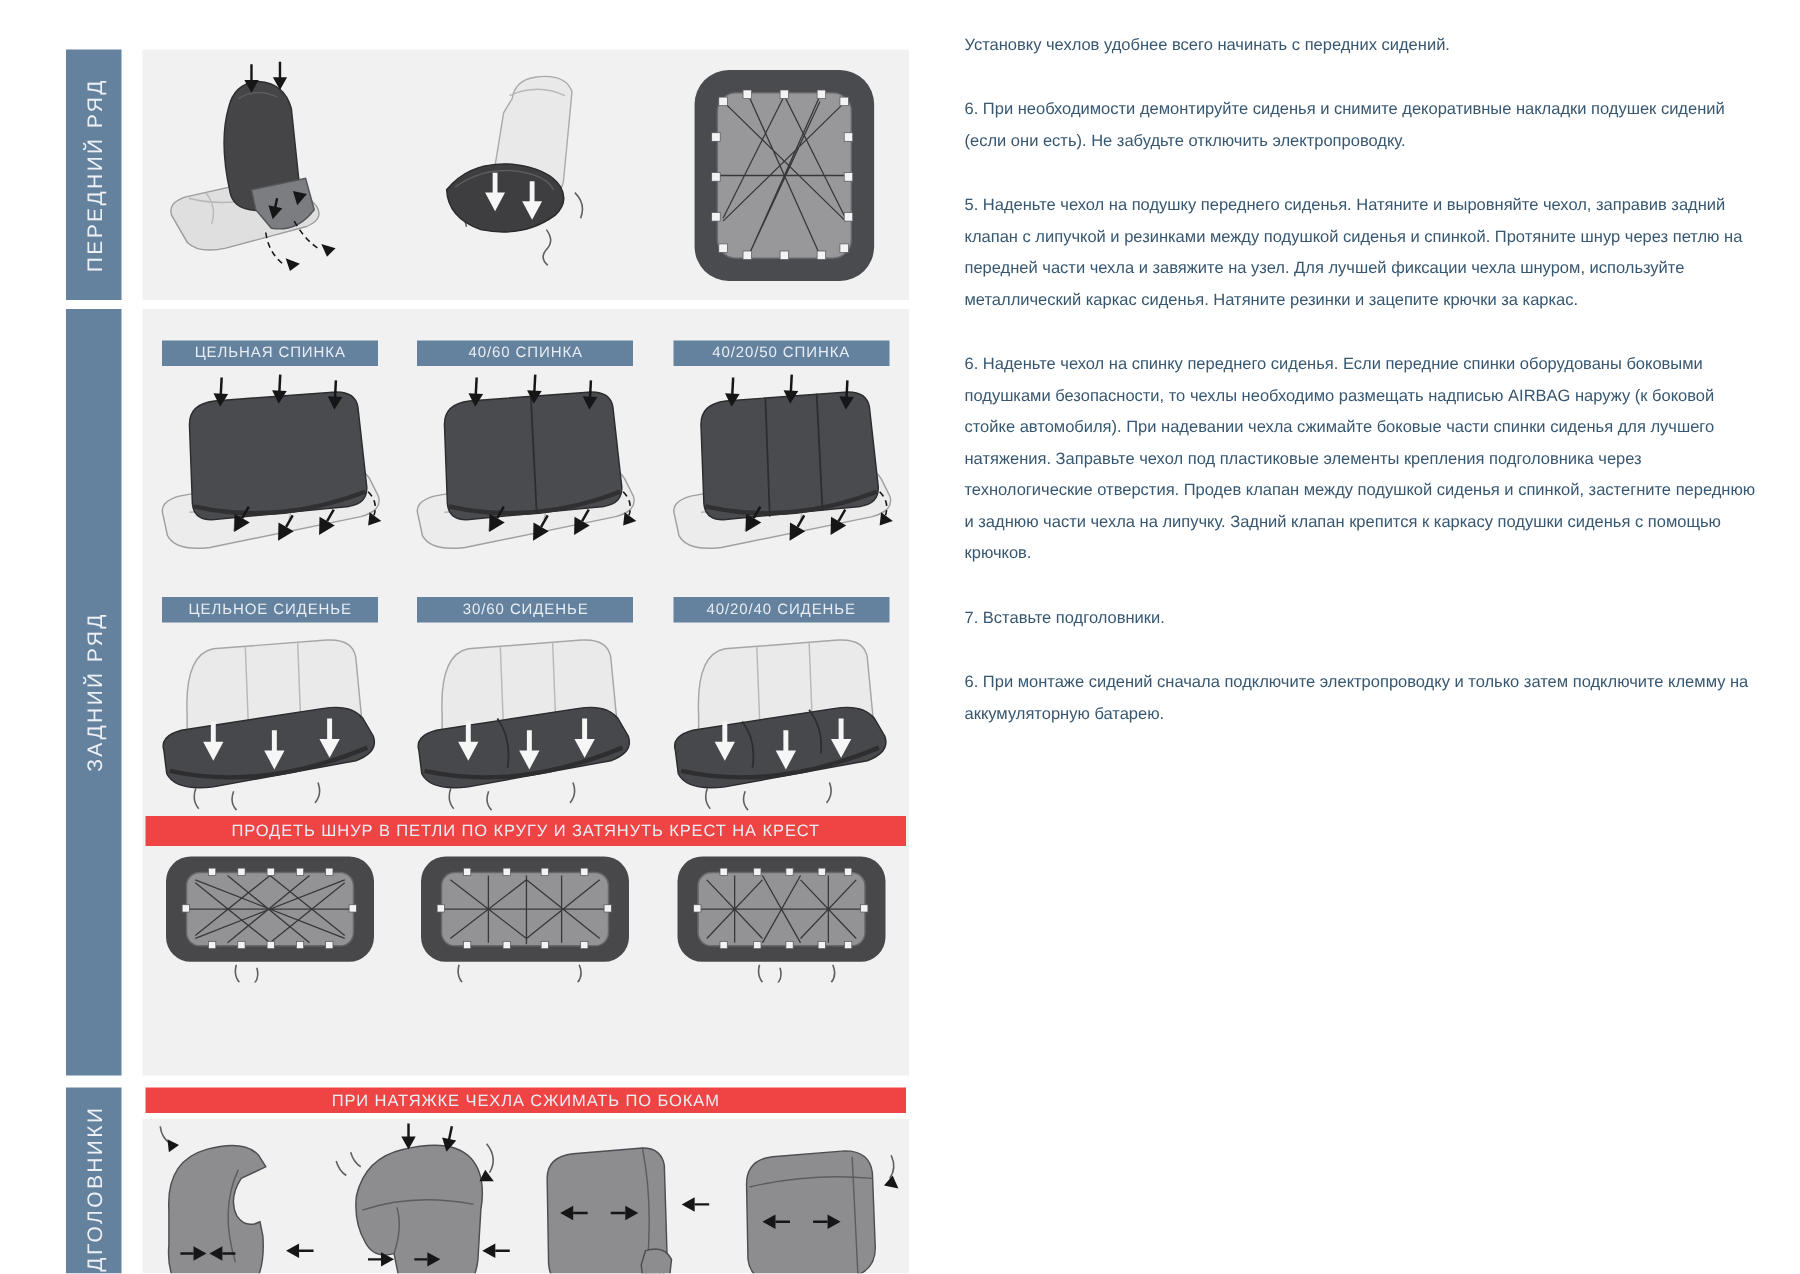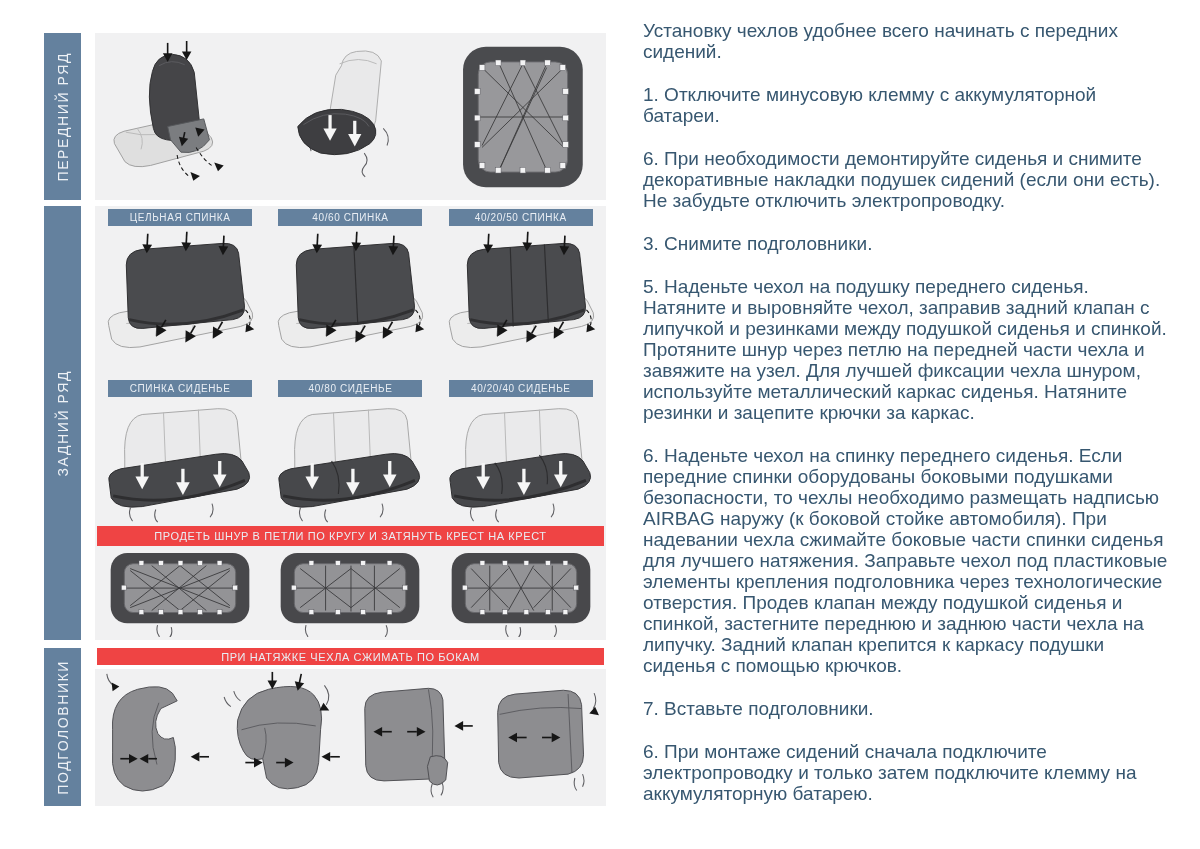--- a/index.html
+++ b/index.html
@@ -10,36 +10,36 @@
   .diagram{position:absolute;left:44px;top:33px;width:562px;}
   .section{display:flex;gap:14px;}
   .s1{margin-bottom:6px;}
   .s2{margin-bottom:8px;}
   .side{width:37px;background:#64819e;display:flex;align-items:center;justify-content:center;}
   .side span{writing-mode:vertical-rl;transform:rotate(180deg);color:#edf1f6;
              font-size:14px;letter-spacing:1.6px;white-space:nowrap;}
   .panel{width:511px;background:#f1f1f2;}
   .s1 .panel{height:167px;display:grid;grid-template-columns:repeat(3,1fr);
              align-items:center;justify-items:center;}
-  .s2 .panel{height:434px;padding-top:2px;box-sizing:border-box;text-align:center;}
+  .s2 .panel{height:511px;padding-top:20px;box-sizing:border-box;text-align:center;}
   .tagrow{display:grid;grid-template-columns:repeat(3,1fr);justify-items:center;align-items:center;height:19px;}
   .tag{width:144px;height:17px;background:#64819e;color:#e9eef4;font-size:10px;
        letter-spacing:.6px;display:flex;align-items:center;justify-content:center;white-space:nowrap;}
   .imgrow{display:grid;grid-template-columns:repeat(3,1fr);justify-items:center;align-items:center;}
   .row-backs{height:152px;} .row-cush{height:128px;} .row-lace{height:92px;}
   .banner{height:20px;margin:0 2px;background:#ef4444;color:#e9eef4;font-size:11px;
           letter-spacing:.6px;display:flex;align-items:center;justify-content:center;white-space:nowrap;}
   .s3-right{width:511px;}
   .s3 .banner{height:17px;margin:0 2px 4px 2px;}
   .s3 .panel{height:137px;display:grid;grid-template-columns:repeat(4,1fr);
              align-items:center;justify-items:center;}
 
   
   .instructions{position:absolute;left:643px;top:20px;width:532px;color:#375770;
-                font-size:19px;line-height:21px;}
+                font-size:11px;line-height:21px;}
   .instructions p{margin:0 0 22px 0;}
 
   
   svg{display:block;}
   .as{stroke:#161616;stroke-width:1.7;fill:none;}
   .ah{fill:#161616;stroke:none;}
   .aws{stroke:#f6f6f6;stroke-width:3.4;fill:none;}
   .awh{fill:#f6f6f6;}
   .dash{stroke:#161616;stroke-width:1.1;fill:none;stroke-dasharray:4 3;}
   .cord{stroke:#5f5f63;stroke-width:1.1;fill:none;}
@@ -240,22 +240,22 @@
             <g transform="translate(124,100) rotate(30)">
                 <path class="as" d="M0,-9 V0"></path>
                 <path class="ah" d="M-6,0 H6 L0,11 Z"></path>
               </g>
             <path class="dash" d="M152,80 q7,7 4,16"></path>
               <path class="ah" d="M153,94 l8,6 -9,3 Z"></path>
           </svg>
         </div>
 
         <div class="tagrow">
-          <div class="tag">СПИНКА СИДЕНЬЕ</div>
-          <div class="tag">40/80 СИДЕНЬЕ</div>
+          <div class="tag">ЦЕЛЬНОЕ СИДЕНЬЕ</div>
+          <div class="tag">30/60 СИДЕНЬЕ</div>
           <div class="tag">40/20/40 СИДЕНЬЕ</div>
         </div>
 
         <div class="imgrow row-cush">
           <svg viewBox="0 0 170 130" width="166" height="126">
             <path d="M28,62 Q26,20 46,16 L124,10 Q142,9 144,22 L149,74 Q150,86 136,88 L46,94 Q30,95 28,82 Z" fill="#eaeaeb" stroke="#a6a6a6"></path>
             <path class="seaml" d="M68,14 L71,92 M104,11 L107,89"></path>
             <path d="M12,86 Q9,76 24,72 L122,57 Q141,54 149,64 L156,76 Q160,87 144,93 L46,111 Q20,114 14,102 Z" fill="#47484b" stroke="#2c2c2e"></path>
             <path d="M16,100 Q80,114 152,84" stroke="#2e2e30" stroke-width="3" fill="none"></path>
             <g transform="translate(46,66)">
@@ -465,22 +465,20 @@
           </svg>
 
         </div>
       </div>
     </div>
 
   </div>
 
   <div class="instructions">
     <p>Установку чехлов удобнее всего начинать с передних сидений.</p>
-    <p>1. Отключите минусовую клемму с аккумуляторной батареи.</p>
     <p>6. При необходимости демонтируйте сиденья и снимите декоративные накладки подушек сидений (если они есть). Не забудьте отключить электропроводку.</p>
-    <p>3. Снимите подголовники.</p>
     <p>5. Наденьте чехол на подушку переднего сиденья. Натяните и выровняйте чехол, заправив задний клапан с липучкой и резинками между подушкой сиденья и спинкой. Протяните шнур через петлю на передней части чехла и завяжите на узел. Для лучшей фиксации чехла шнуром, используйте металлический каркас сиденья. Натяните резинки и зацепите крючки за каркас.</p>
     <p>6. Наденьте чехол на спинку переднего сиденья. Если передние спинки оборудованы боковыми подушками безопасности, то чехлы необходимо размещать надписью AIRBAG наружу (к боковой стойке автомобиля). При надевании чехла сжимайте боковые части спинки сиденья для лучшего натяжения. Заправьте чехол под пластиковые элементы крепления подголовника через технологические отверстия. Продев клапан между подушкой сиденья и спинкой, застегните переднюю и заднюю части чехла на липучку. Задний клапан крепится к каркасу подушки сиденья с помощью крючков.</p>
     <p>7. Вставьте подголовники.</p>
     <p>6. При монтаже сидений сначала подключите электропроводку и только затем подключите клемму на аккумуляторную батарею.</p>
   </div>
 
 </div>
 
 </body></html>

